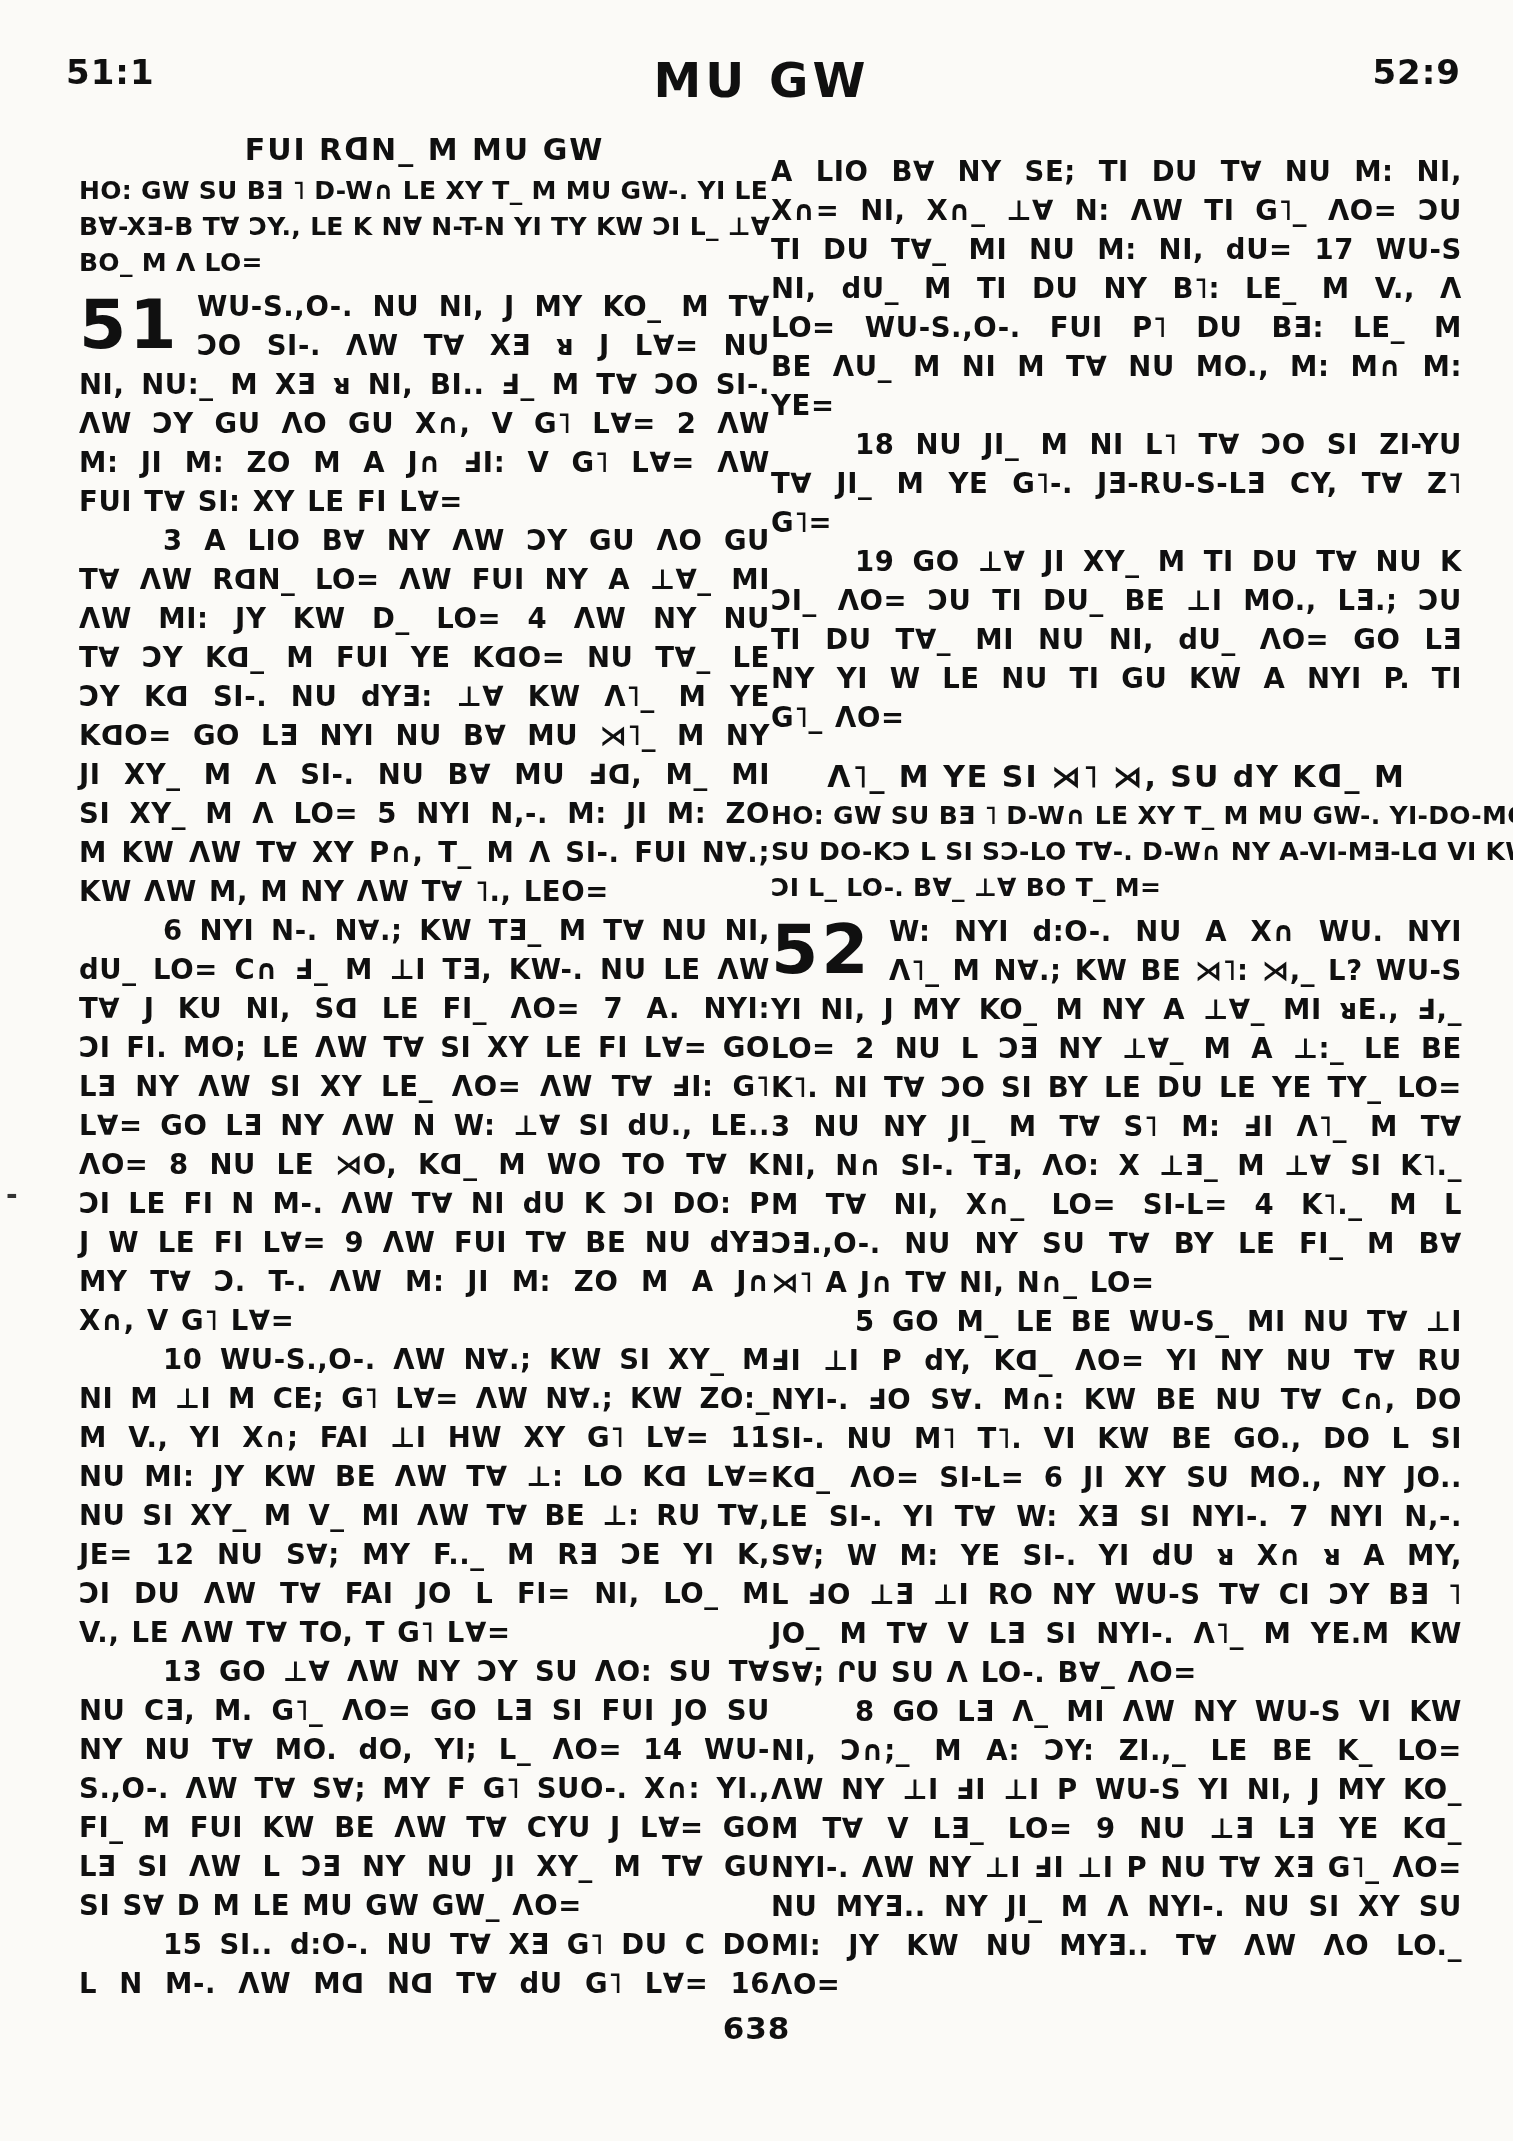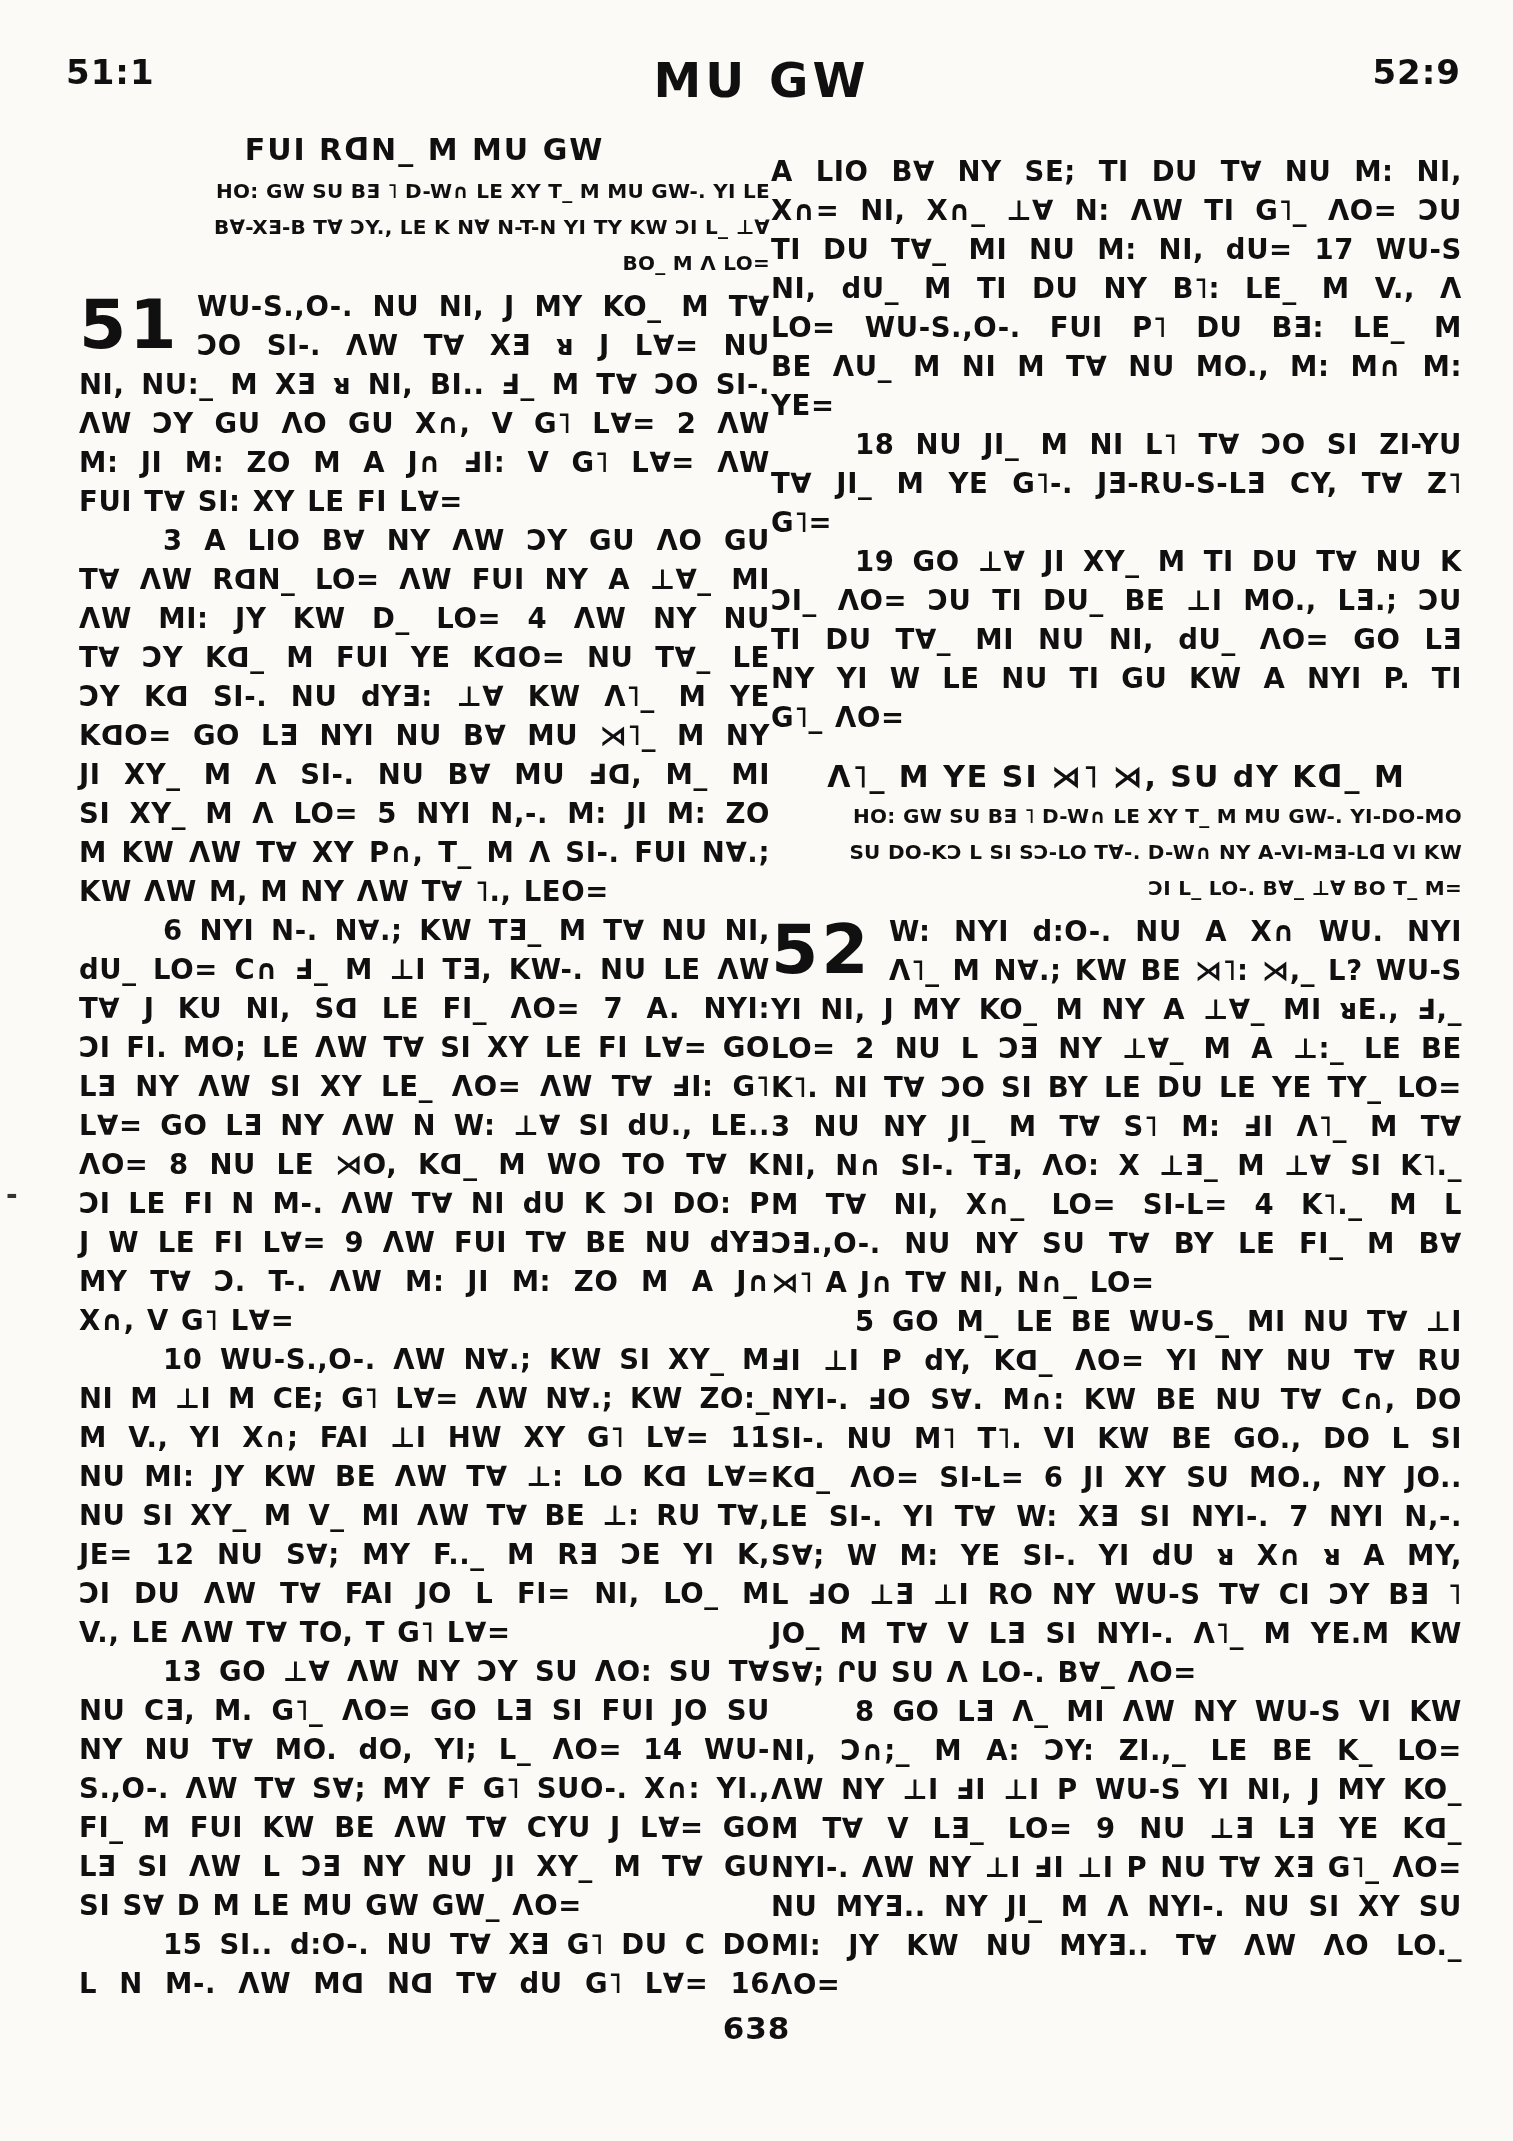--- a/index.html
+++ b/index.html
@@ -10,21 +10,21 @@
     font-weight:700;
     -webkit-font-smoothing:antialiased;
   }
   .runhead{position:absolute;top:52px;left:66px;right:52px;height:42px;font-size:34px;letter-spacing:1px;}
   .rh-left{position:absolute;left:0;top:0;}
   .rh-center{position:absolute;left:0;right:4px;text-align:center;font-size:48px;letter-spacing:4px;}
   .rh-right{position:absolute;right:0;top:0;}
   .cols{position:absolute;top:124px;left:63px;right:51px;display:flex;gap:1px;margin-left:16px;}
   .col{width:50%;min-width:0;}
   .ps-title{font-size:30px;letter-spacing:2px;text-align:center;margin:8px 0 6px 0;white-space:nowrap;}
-  .ps-sub{font-size:20px;line-height:36px;text-align:right;letter-spacing:0.3px;white-space:nowrap;}
+  .ps-sub{font-size:25px;line-height:36px;text-align:left;letter-spacing:0.3px;white-space:nowrap;}
   .para{margin-top:6px;}
   .dropcap{float:left;width:118px;font-size:68px;line-height:72px;letter-spacing:3px;padding-top:2px;}
   .tline{font-size:27.5px;line-height:39px;letter-spacing:0.6px;word-spacing:2px;min-height:39px;}
   .tline.j,.tline.ji{text-align:justify;text-align-last:justify;}
   .tline.e{text-align:left;}
   .tline.ji{padding-left:84px;}
   .ps52{margin-top:22px;}
   .ps52 .ps-title{margin-bottom:4px;white-space:nowrap;}
   .footer{position:absolute;top:2010px;left:0;width:100%;text-align:center;font-size:31px;letter-spacing:1px;}
   .margin-mark{position:absolute;left:6px;top:1178px;font-size:28px;color:#333;}

